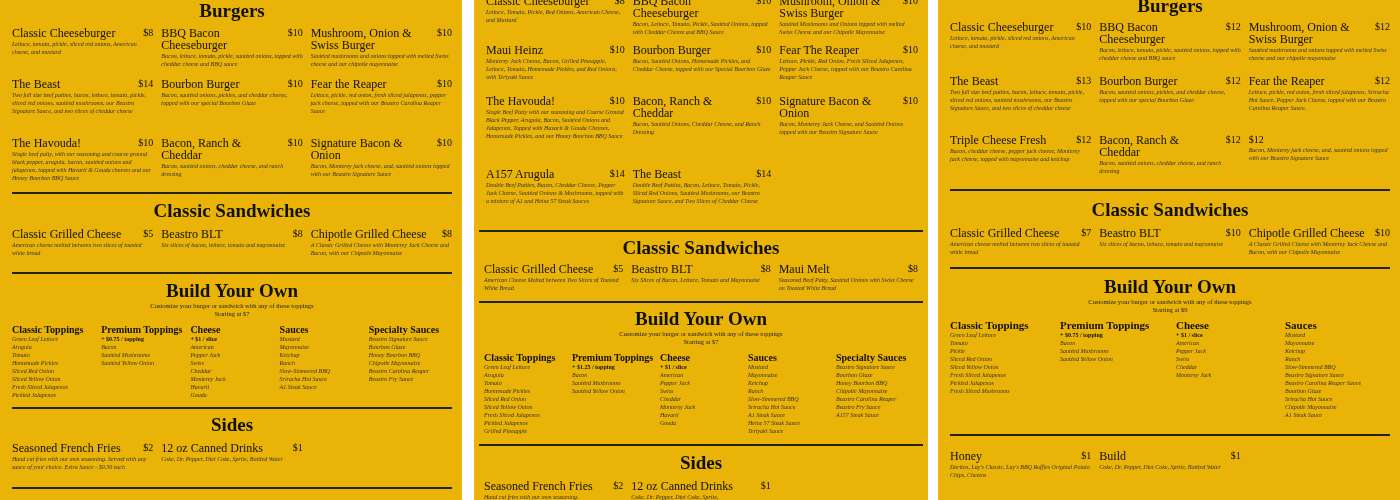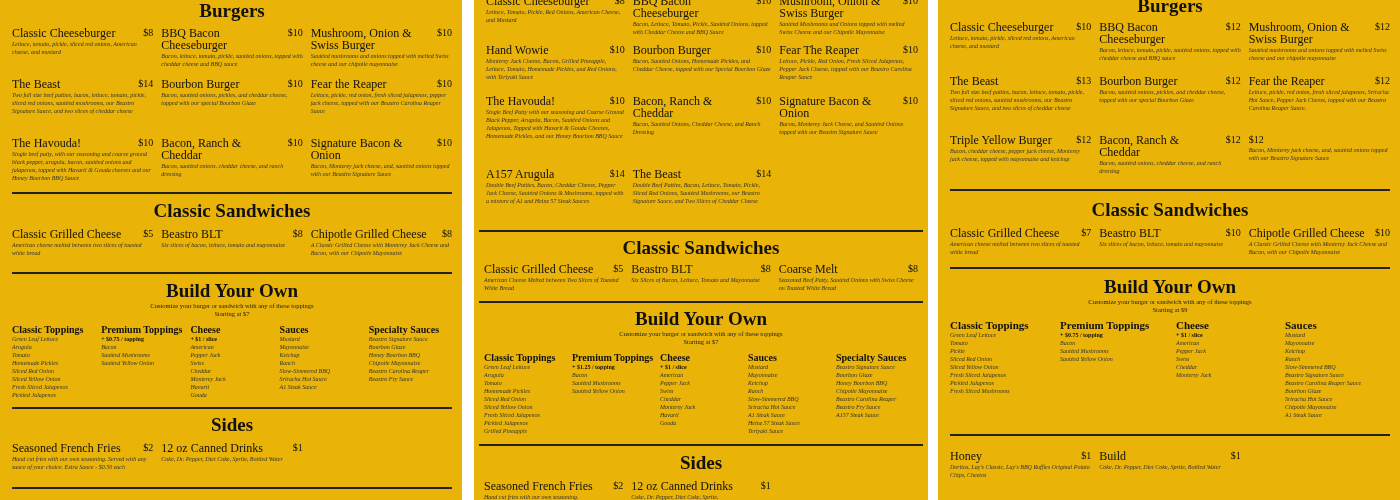--- a/index.html
+++ b/index.html
@@ -231,21 +231,21 @@
         </div>
       <div class="item" style="height:45px">
           <div class="ihead">
             <span class="iname">Mushroom, Onion &amp; Swiss Burger</span>
             <span class="iprice">$10</span>
           </div>
           <div class="idesc">Sautéed Mushrooms and Onions topped with melted Swiss Cheese and our Chipotle Mayonnaise</div>
         </div>
       <div class="item" style="height:47px">
           <div class="ihead">
-            <span class="iname">Hand Wowie</span>
+            <span class="iname">Maui Heinz</span>
             <span class="iprice">$10</span>
           </div>
           <div class="idesc">Monterey Jack Cheese, Bacon, Grilled Pineapple, Lettuce, Tomato, Homemade Pickles, and Red Onions, with Teriyaki Sauce</div>
         </div>
       <div class="item" style="height:47px">
           <div class="ihead">
             <span class="iname">Bourbon Burger</span>
             <span class="iprice">$10</span>
           </div>
           <div class="idesc">Bacon, Sautéed Onions, Homemade Pickles, and Cheddar Cheese, topped with our Special Bourbon Glaze</div>
@@ -307,21 +307,21 @@
         </div>
       <div class="item">
           <div class="ihead">
             <span class="iname">Beastro BLT</span>
             <span class="iprice">$8</span>
           </div>
           <div class="idesc">Six Slices of Bacon, Lettuce, Tomato and Mayonnaise</div>
         </div>
       <div class="item">
           <div class="ihead">
-            <span class="iname">Coarse Melt</span>
+            <span class="iname">Maui Melt</span>
             <span class="iprice">$8</span>
           </div>
           <div class="idesc">Seasoned Beef Patty, Sautéed Onions with Swiss Cheese on Toasted White Bread</div>
         </div>
     </div>
   </div>
   <div class="inner rule" style="top:301px;left:5px;right:5px"></div>
   <div class="inner" style="top:308px;left:10px">
     <div class="sec-title">Build Your Own</div>
     <div class="sub">Customize your burger or sandwich with any of these toppings</div>
@@ -454,21 +454,21 @@
         </div>
       <div class="item" style="height:55px">
           <div class="ihead">
             <span class="iname">Fear the Reaper</span>
             <span class="iprice">$12</span>
           </div>
           <div class="idesc">Lettuce, pickle, red onion, fresh sliced jalapenos, Sriracha Hot Sauce, Pepper Jack Cheese, topped with our Beastro Carolina Reaper Sauce.</div>
         </div>
       <div class="item">
           <div class="ihead">
-            <span class="iname">Triple Yellow Burger</span>
+            <span class="iname">Triple Cheese Fresh</span>
             <span class="iprice">$12</span>
           </div>
           <div class="idesc">Bacon, cheddar cheese, pepper jack cheese, Monterey jack cheese, topped with mayonnaise and ketchup</div>
         </div>
       <div class="item">
           <div class="ihead">
             <span class="iname">Bacon, Ranch &amp; Cheddar</span>
             <span class="iprice">$12</span>
           </div>
           <div class="idesc">Bacon, sautéed onions, cheddar cheese, and ranch dressing</div>

